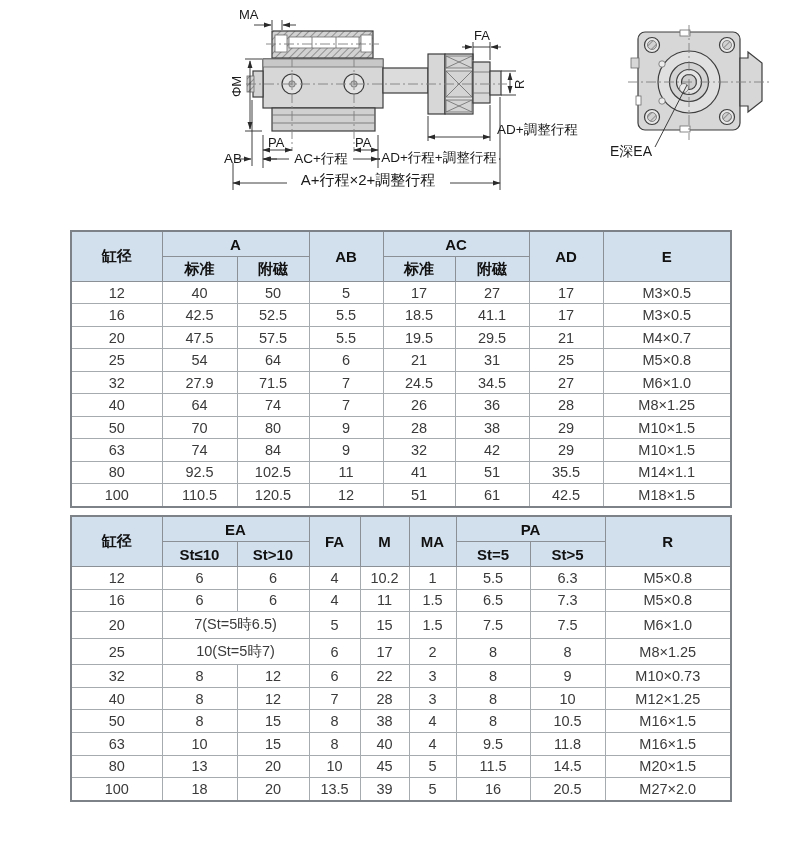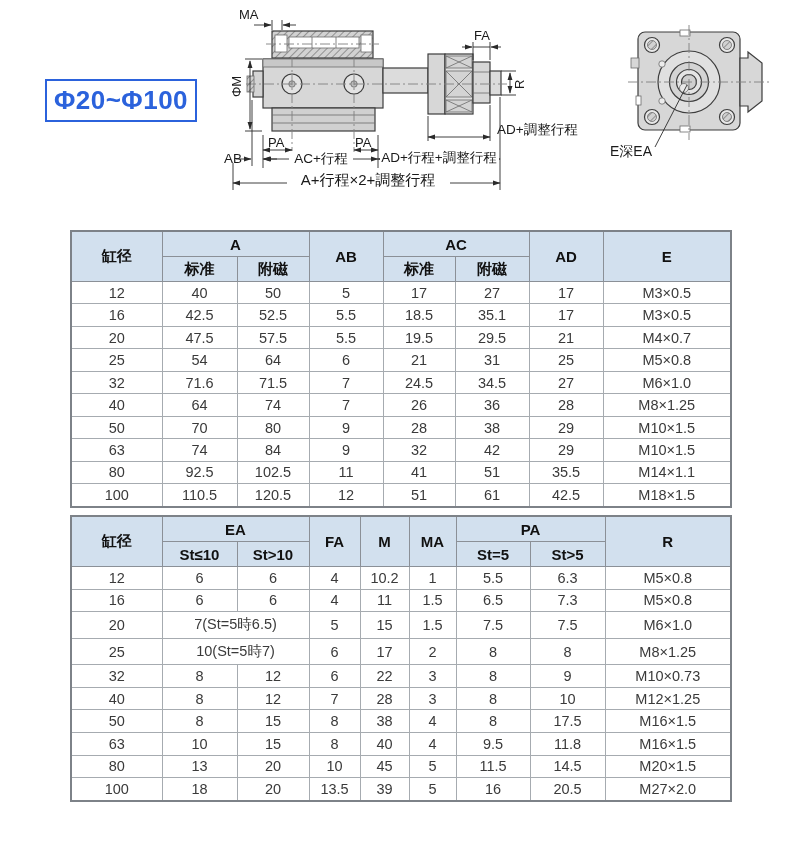--- a/index.html
+++ b/index.html
@@ -181,21 +181,20 @@
       <circle cx="662" cy="101" r="3.2" fill="#ececec" class="thin"></circle>
 
       <line x1="628" y1="82" x2="770" y2="82" class="cl"></line>
       <line x1="689" y1="25" x2="689" y2="140" class="cl"></line>
 
       <line x1="655" y1="147" x2="687" y2="85" class="dim"></line>
       <text x="610" y="156" font-size="14">E深EA</text>
     </g>
   </svg>
 
-  <div class="badge">Φ20~Φ100</div>
 
   <table class="spec-table" id="table1">
     <colgroup>
       <col style="width:91px">
         <col style="width:75px">
         <col style="width:72px">
         <col style="width:74px">
       <col style="width:72px">
         <col style="width:74px">
         <col style="width:74px">
@@ -227,21 +226,21 @@
           <td>27</td>
           <td>17</td>
           <td>M3×0.5</td>
         </tr>
         <tr>
           <td>16</td>
           <td>42.5</td>
           <td>52.5</td>
           <td>5.5</td>
           <td>18.5</td>
-          <td>35.1</td>
+          <td>41.1</td>
           <td>17</td>
           <td>M3×0.5</td>
         </tr>
         <tr>
           <td>20</td>
           <td>47.5</td>
           <td>57.5</td>
           <td>5.5</td>
           <td>19.5</td>
           <td>29.5</td>
@@ -253,21 +252,21 @@
           <td>54</td>
           <td>64</td>
           <td>6</td>
           <td>21</td>
           <td>31</td>
           <td>25</td>
           <td>M5×0.8</td>
         </tr>
         <tr>
           <td>32</td>
-          <td>71.6</td>
+          <td>27.9</td>
           <td>71.5</td>
           <td>7</td>
           <td>24.5</td>
           <td>34.5</td>
           <td>27</td>
           <td>M6×1.0</td>
         </tr>
         <tr>
           <td>40</td>
           <td>64</td>
@@ -416,21 +415,21 @@
           <td>M12×1.25</td>
         </tr>
         <tr>
           <td>50</td>
           <td>8</td>
           <td>15</td>
           <td>8</td>
           <td>38</td>
           <td>4</td>
           <td>8</td>
-          <td>17.5</td>
+          <td>10.5</td>
           <td>M16×1.5</td>
         </tr>
         <tr>
           <td>63</td>
           <td>10</td>
           <td>15</td>
           <td>8</td>
           <td>40</td>
           <td>4</td>
           <td>9.5</td>

